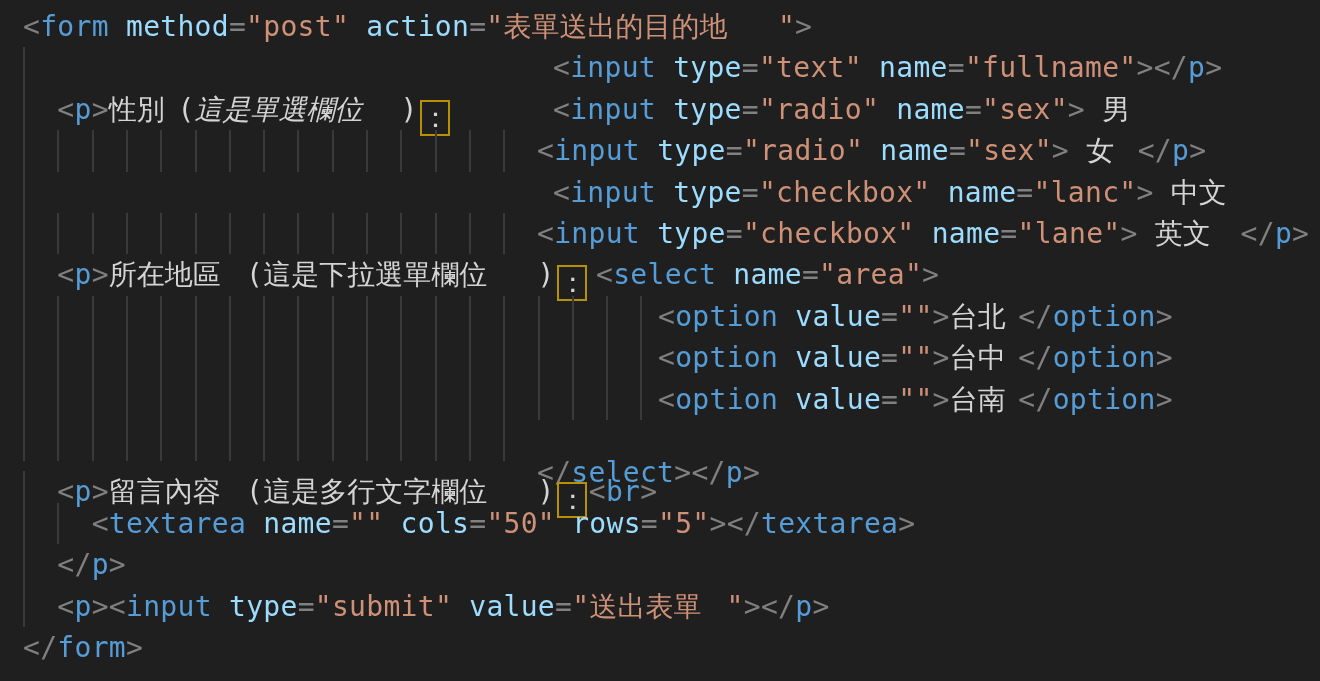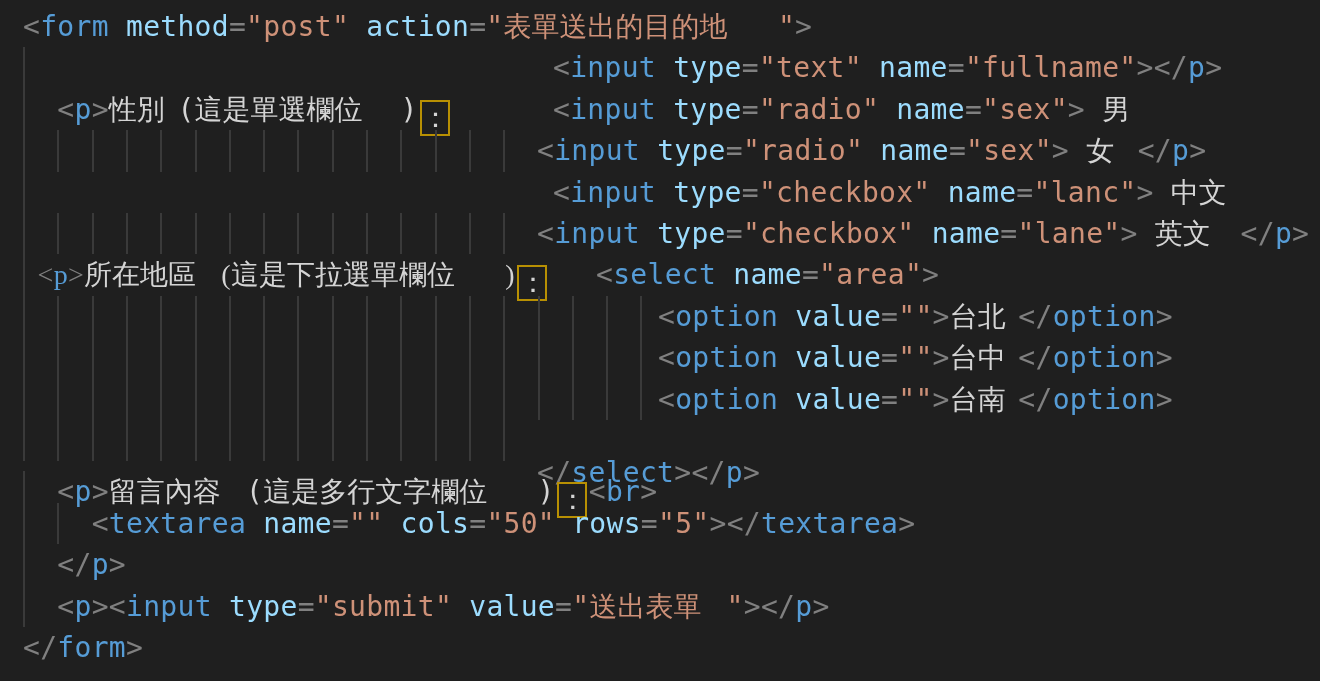--- a/index.html
+++ b/index.html
@@ -36,21 +36,21 @@
 <div id="editor">
     <div class="line" style="top: 6px;">
       <span class="seg" style="left: 23px;"><span class="tk-ang">&lt;</span><span class="tk-tag">form</span><span class="tk-sp"> </span><span class="tk-attr">method</span><span class="tk-eq">=</span><span class="tk-str">"post"</span><span class="tk-sp"> </span><span class="tk-attr">action</span><span class="tk-eq">=</span><span class="tk-str">"</span><span class="tk-scjk" style="width: 274.4px;">表單送出的目的地</span><span class="tk-str">"</span><span class="tk-ang">&gt;</span></span>
     </div>
     <div class="line" style="top: 47.4px;">
       <span class="guide" style="left: 23px;"></span>
       <span class="seg" style="left: 553px;"><span class="tk-ang">&lt;</span><span class="tk-tag">input</span><span class="tk-sp"> </span><span class="tk-attr">type</span><span class="tk-eq">=</span><span class="tk-str">"text"</span><span class="tk-sp"> </span><span class="tk-attr">name</span><span class="tk-eq">=</span><span class="tk-str">"fullname"</span><span class="tk-ang">&gt;&lt;/</span><span class="tk-tag">p</span><span class="tk-ang">&gt;</span></span>
     </div>
     <div class="line" style="top: 88.8px;">
       <span class="guide" style="left: 23px;"></span>
-      <span class="seg" style="left: 23px;"><span class="tk-sp">  </span><span class="tk-ang">&lt;</span><span class="tk-tag">p</span><span class="tk-ang">&gt;</span><span class="tk-cjk" style="width: 68.6px;">性別</span><span class="tk-txt">(</span><span class="tk-cjk" style="width: 205.8px;">這是單選欄位</span><span class="tk-txt">)</span><span class="tk-uni">：</span></span>
+      <span class="seg" style="left: 23px;"><span class="tk-sp">  </span><span class="tk-ang">&lt;</span><span class="tk-tag">p</span><span class="tk-ang">&gt;</span><span class="tk-cjk" style="width: 68.6px;">性別</span><span class="tk-txt">(</span><span class="tk-cjk" style="width: 205.8px; font-style: italic;">這是單選欄位</span><span class="tk-txt">)</span><span class="tk-uni">：</span></span>
       <span class="seg" style="left: 553px;"><span class="tk-ang">&lt;</span><span class="tk-tag">input</span><span class="tk-sp"> </span><span class="tk-attr">type</span><span class="tk-eq">=</span><span class="tk-str">"radio"</span><span class="tk-sp"> </span><span class="tk-attr">name</span><span class="tk-eq">=</span><span class="tk-str">"sex"</span><span class="tk-ang">&gt;</span><span class="tk-sp"> </span><span class="tk-cjk" style="width: 34.3px;">男</span></span>
     </div>
     <div class="line" style="top: 130.2px;">
       <span class="guide" style="left: 23px;"></span>
       <span class="guide" style="left: 57.3px;"></span>
       <span class="guide" style="left: 91.6px;"></span>
       <span class="guide" style="left: 125.9px;"></span>
       <span class="guide" style="left: 160.2px;"></span>
       <span class="guide" style="left: 194.5px;"></span>
       <span class="guide" style="left: 228.8px;"></span>
@@ -81,21 +81,21 @@
       <span class="guide" style="left: 331.7px;"></span>
       <span class="guide" style="left: 366px;"></span>
       <span class="guide" style="left: 400.3px;"></span>
       <span class="guide" style="left: 434.6px;"></span>
       <span class="guide" style="left: 468.9px;"></span>
       <span class="guide" style="left: 503.2px;"></span>
       <span class="seg" style="left: 537px;"><span class="tk-ang">&lt;</span><span class="tk-tag">input</span><span class="tk-sp"> </span><span class="tk-attr">type</span><span class="tk-eq">=</span><span class="tk-str">"checkbox"</span><span class="tk-sp"> </span><span class="tk-attr">name</span><span class="tk-eq">=</span><span class="tk-str">"lane"</span><span class="tk-ang">&gt;</span><span class="tk-sp"> </span><span class="tk-cjk" style="width: 68.6px;">英文</span><span class="tk-sp"> </span><span class="tk-ang">&lt;/</span><span class="tk-tag">p</span><span class="tk-ang">&gt;</span></span>
     </div>
     <div class="line" style="top: 254.4px;">
       <span class="guide" style="left: 23px;"></span>
-      <span class="seg" style="left: 23px; font-family: Liberation Serif, serif;"><span class="tk-sp">  </span><span class="tk-ang">&lt;</span><span class="tk-tag">p</span><span class="tk-ang">&gt;</span><span class="tk-cjk" style="width: 137.2px;">所在地區</span><span class="tk-txt">(</span><span class="tk-cjk" style="width: 274.4px;">這是下拉選單欄位</span><span class="tk-txt">)</span><span class="tk-uni">：</span></span>
+      <span class="seg" style="left: 23px;"><span class="tk-sp">  </span><span class="tk-ang">&lt;</span><span class="tk-tag">p</span><span class="tk-ang">&gt;</span><span class="tk-cjk" style="width: 137.2px;">所在地區</span><span class="tk-txt">(</span><span class="tk-cjk" style="width: 274.4px;">這是下拉選單欄位</span><span class="tk-txt">)</span><span class="tk-uni">：</span></span>
       <span class="seg" style="left: 596px;"><span class="tk-ang">&lt;</span><span class="tk-tag">select</span><span class="tk-sp"> </span><span class="tk-attr">name</span><span class="tk-eq">=</span><span class="tk-str">"area"</span><span class="tk-ang">&gt;</span></span>
     </div>
     <div class="line" style="top: 295.8px;">
       <span class="guide" style="left: 23px;"></span>
       <span class="guide" style="left: 57.3px;"></span>
       <span class="guide" style="left: 91.6px;"></span>
       <span class="guide" style="left: 125.9px;"></span>
       <span class="guide" style="left: 160.2px;"></span>
       <span class="guide" style="left: 194.5px;"></span>
       <span class="guide" style="left: 228.8px;"></span>

